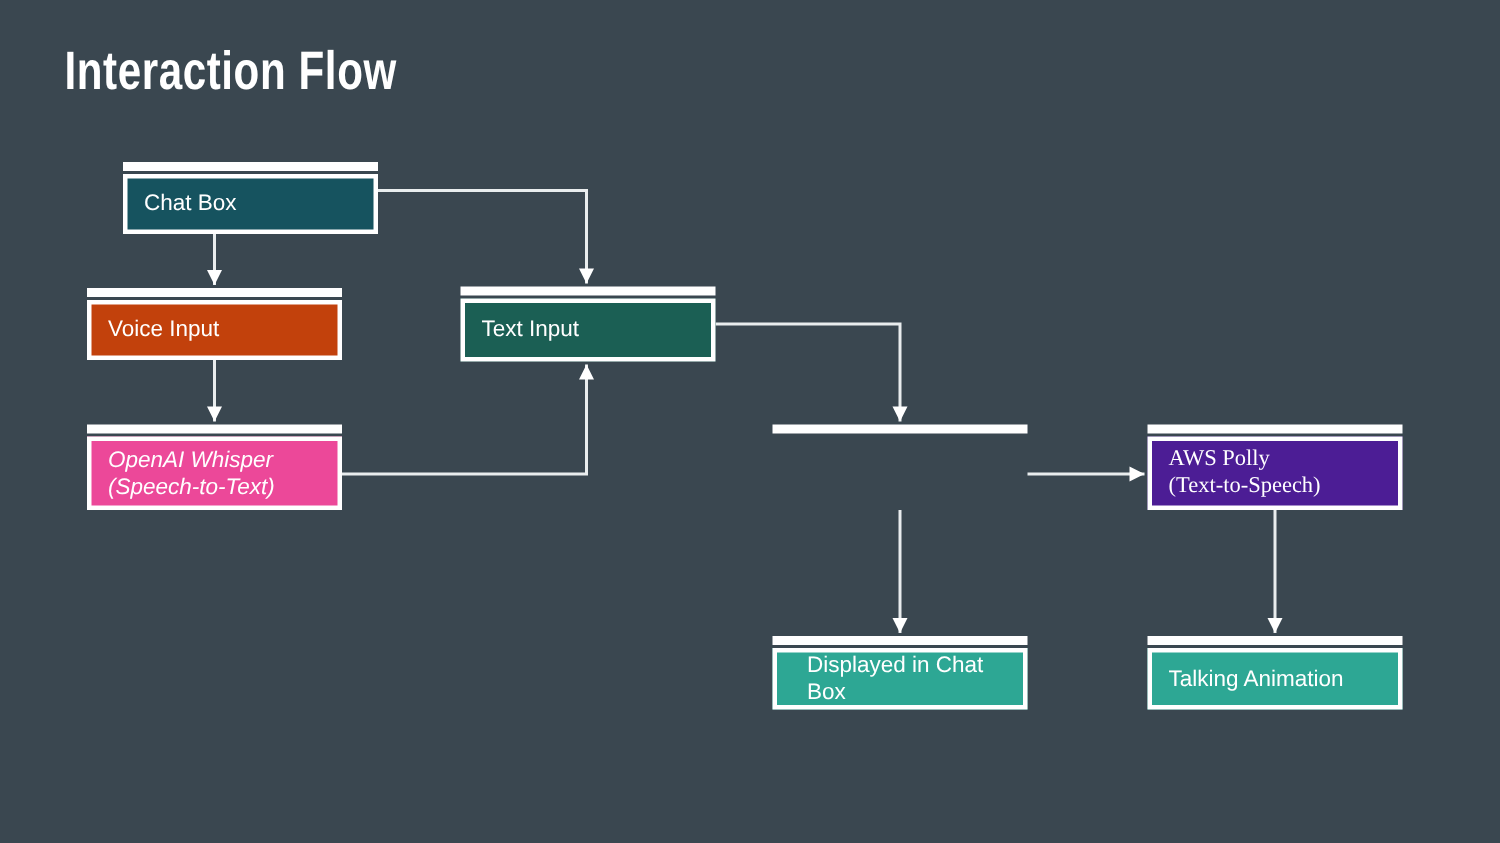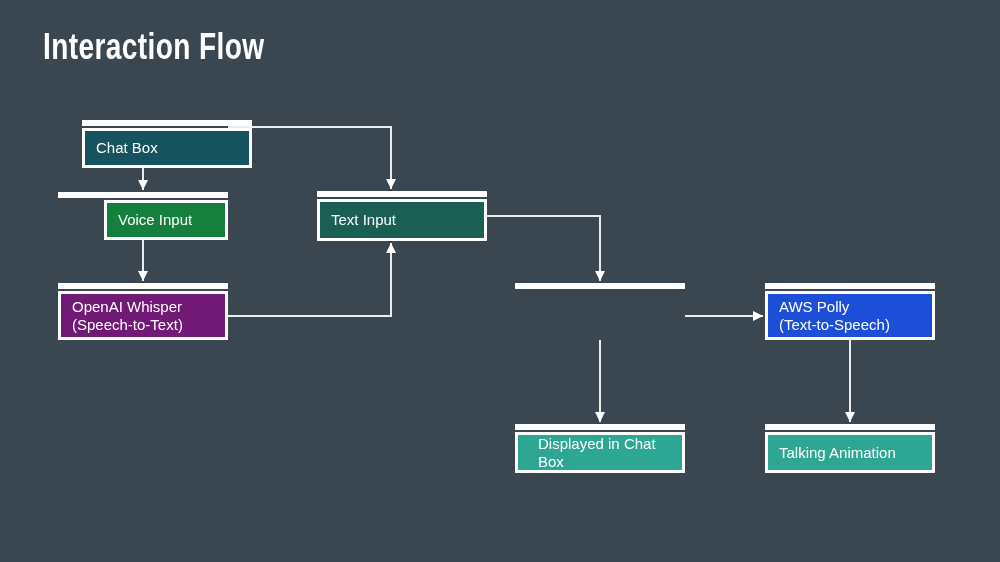--- a/index.html
+++ b/index.html
@@ -66,43 +66,43 @@
   <polyline points="143,151 143,190" stroke="#E9EDEE" marker-end="url(#arrow)"></polyline>
       <polyline points="228,127 391,127 391,189" stroke="#E9EDEE" marker-end="url(#arrow)"></polyline>
       <polyline points="143,240 143,281" stroke="#E9EDEE" marker-end="url(#arrow)"></polyline>
       <polyline points="228,316 391,316 391,243" stroke="#E9EDEE" marker-end="url(#arrow)"></polyline>
       <polyline points="477,216 600,216 600,281" stroke="#E9EDEE" marker-end="url(#arrow)"></polyline>
       <polyline points="685,316 763,316" stroke="#E9EDEE" marker-end="url(#arrow)"></polyline>
       <polyline points="600,340 600,422" stroke="#E9EDEE" marker-end="url(#arrow)"></polyline>
       <polyline points="850,340 850,422" stroke="#E9EDEE" marker-end="url(#arrow)"></polyline>
     </svg>
   <div id="page-title">Interaction Flow</div>
-<div class="node" style="left: 58px; top: 120px; width: 170px; padding-left: 24px;">
+<div class="node" style="left: 58px; top: 108px; width: 170px; padding-left: 24px;">
       <div class="node-topbar"></div>
       <div class="node-body" style="height: 40px; background: rgb(22, 83, 95); border-color: rgb(255, 255, 255); color: rgb(255, 255, 255);">Chat Box</div>
     </div>
     <div class="node" style="left: 58px; top: 192px; width: 170px;">
       <div class="node-topbar"></div>
-      <div class="node-body" style="height: 40px; background: #15803d; border-color: rgb(255, 255, 255); color: rgb(255, 255, 255); margin-left: 46px;">Voice Input</div>
+      <div class="node-body" style="height: 40px; background: #c2410c; border-color: rgb(255, 255, 255); color: rgb(255, 255, 255);">Voice Input</div>
     </div>
     <div class="node" style="left: 58px; top: 283px; width: 170px;">
       <div class="node-topbar"></div>
-      <div class="node-body" style="height: 49px; background: #701a75; border-color: rgb(255, 255, 255); color: rgb(255, 255, 255);">OpenAI Whisper
+      <div class="node-body" style="height: 49px; background: #ec4899; border-color: rgb(255, 255, 255); color: rgb(255, 255, 255); font-style: italic;">OpenAI Whisper
 (Speech-to-Text)</div>
     </div>
-    <div class="node" style="left: 317px; top: 191px; width: 170px; text-align: right;">
+    <div class="node" style="left: 307px; top: 191px; width: 170px; text-align: right;">
       <div class="node-topbar"></div>
       <div class="node-body" style="height: 42px; background: rgb(27, 95, 84); border-color: rgb(255, 255, 255); color: rgb(255, 255, 255);">Text Input</div>
     </div>
     <div class="node" style="left: 515px; top: 283px; width: 170px;">
       <div class="node-topbar"></div>
     </div>
     <div class="node" style="left: 765px; top: 283px; width: 170px;">
       <div class="node-topbar"></div>
-      <div class="node-body" style="height: 49px; background: #1d4ed8; border-color: rgb(255, 255, 255); color: rgb(255, 255, 255);">AWS Polly
+      <div class="node-body" style="height: 49px; background: #4c1d95; border-color: rgb(255, 255, 255); color: rgb(255, 255, 255); font-family: Liberation Serif, serif;">AWS Polly
 (Text-to-Speech)</div>
     </div>
     <div class="node" style="left: 515px; top: 424px; width: 170px;">
       <div class="node-topbar"></div>
       <div class="node-body" style="height: 41px; background: rgb(45, 167, 148); border-color: rgb(255, 255, 255); color: rgb(255, 255, 255); padding-left: 20px;">Displayed in Chat Box</div>
     </div>
     <div class="node" style="left: 765px; top: 424px; width: 170px;">
       <div class="node-topbar"></div>
       <div class="node-body" style="height: 41px; background: rgb(45, 167, 148); border-color: rgb(255, 255, 255); color: rgb(255, 255, 255); text-align: right;">Talking Animation</div>
     </div>

